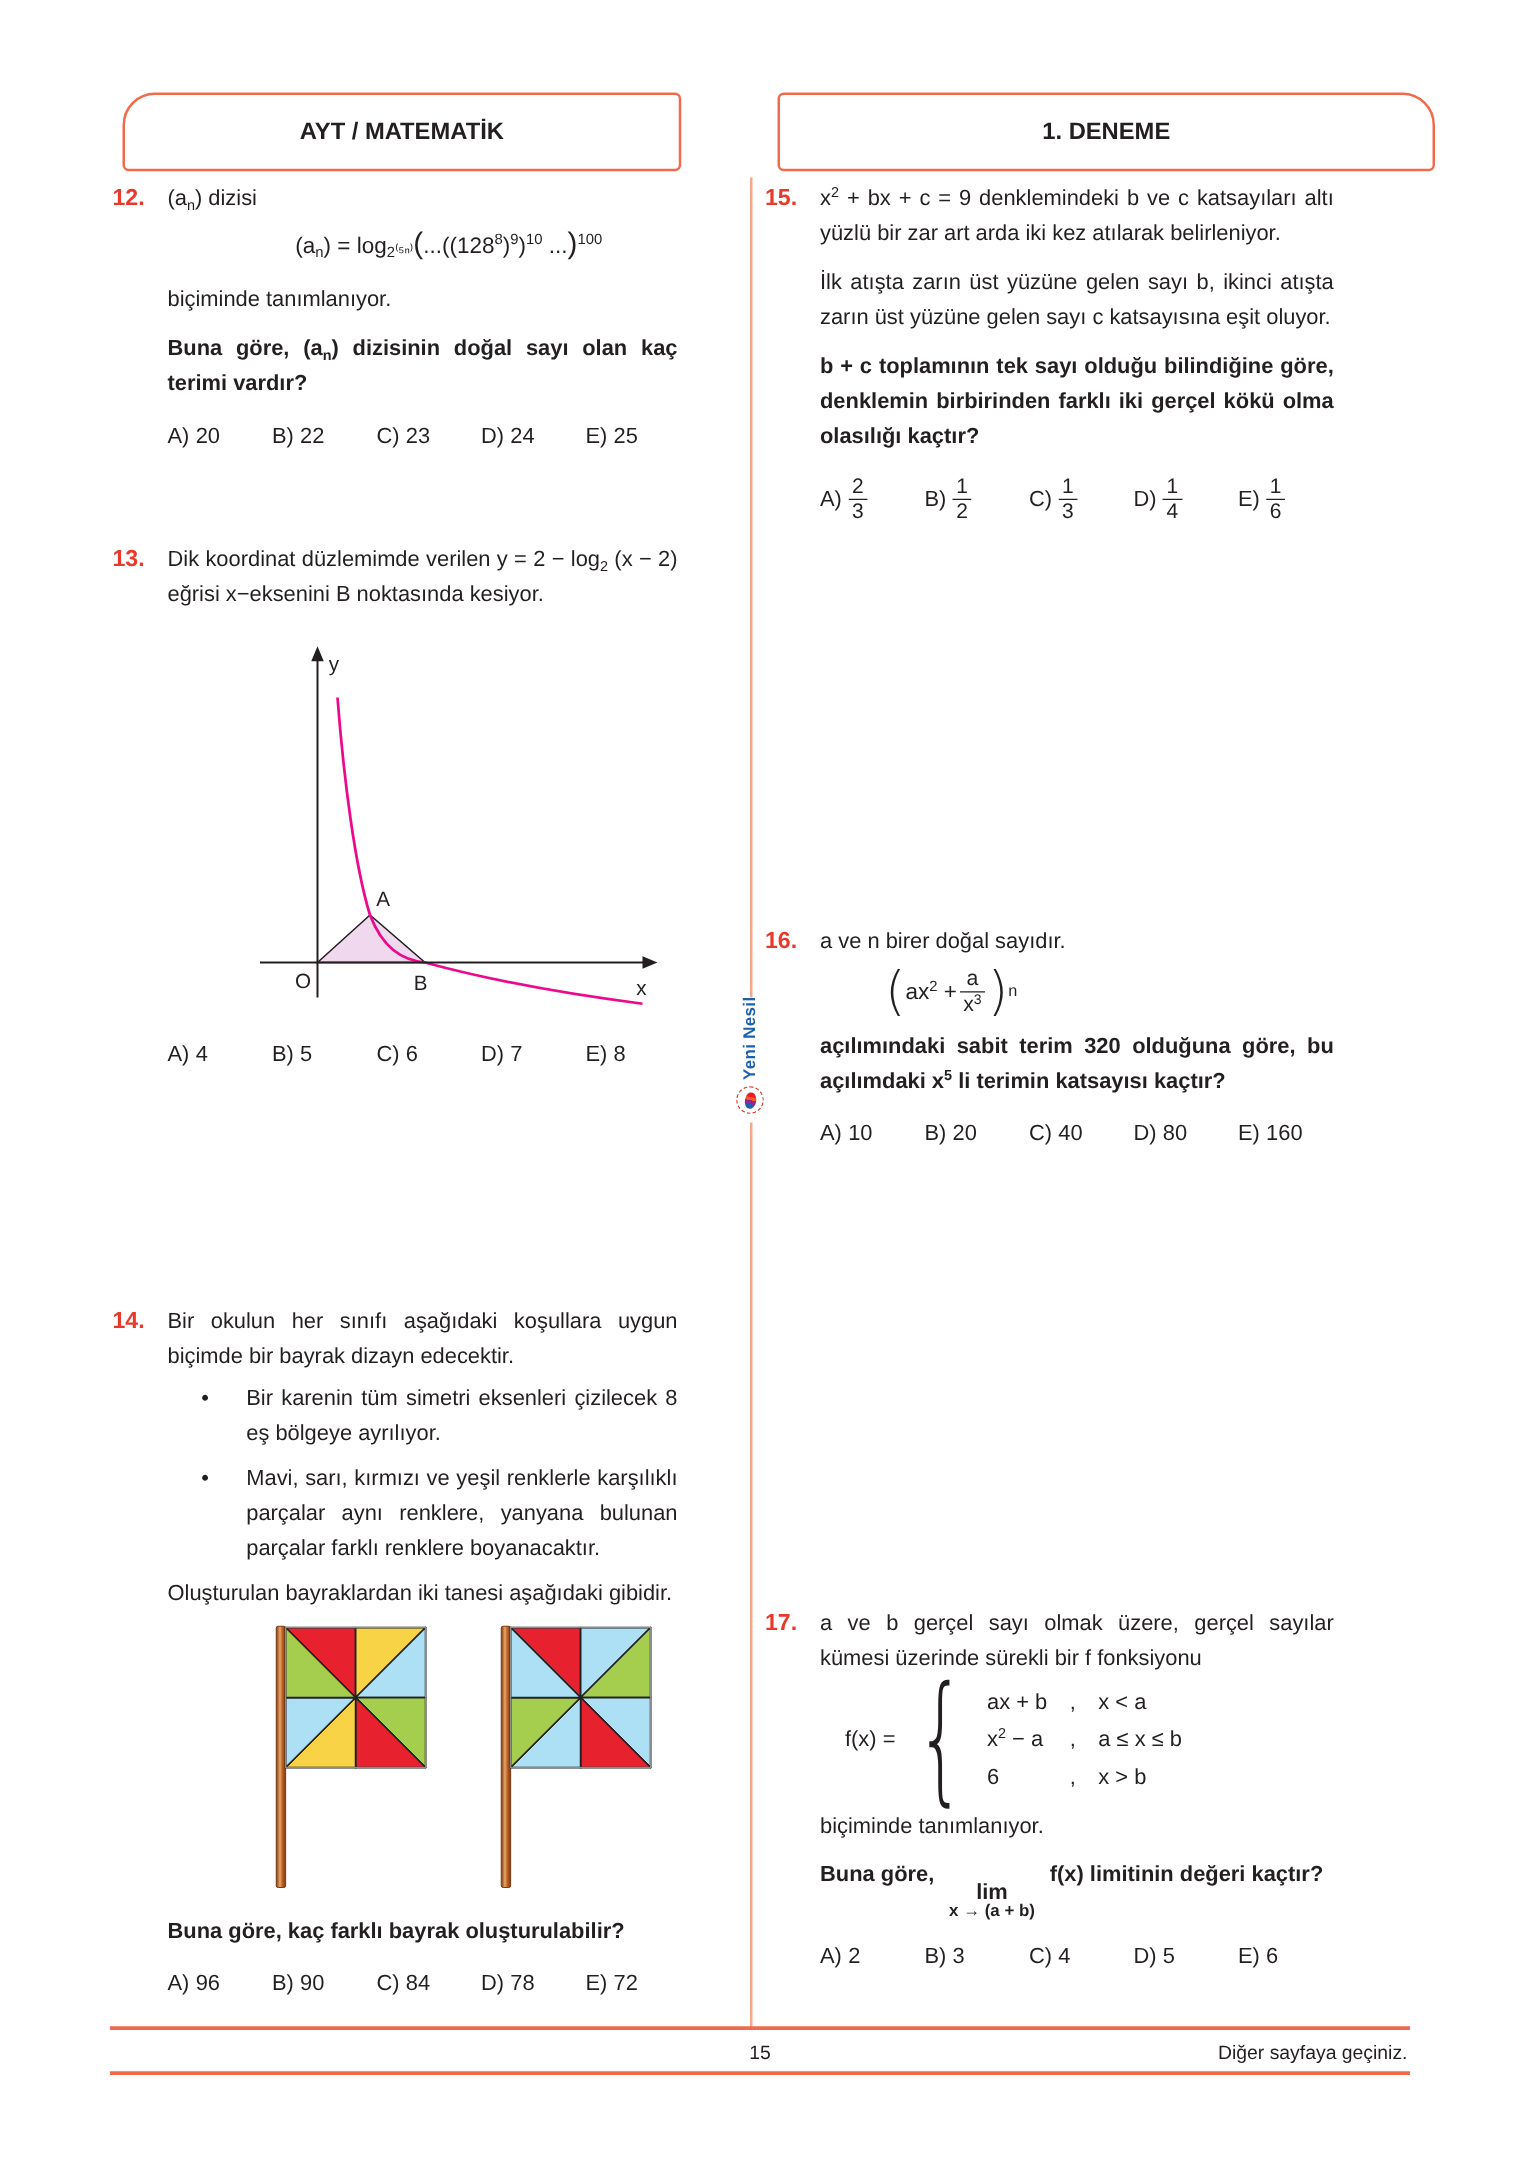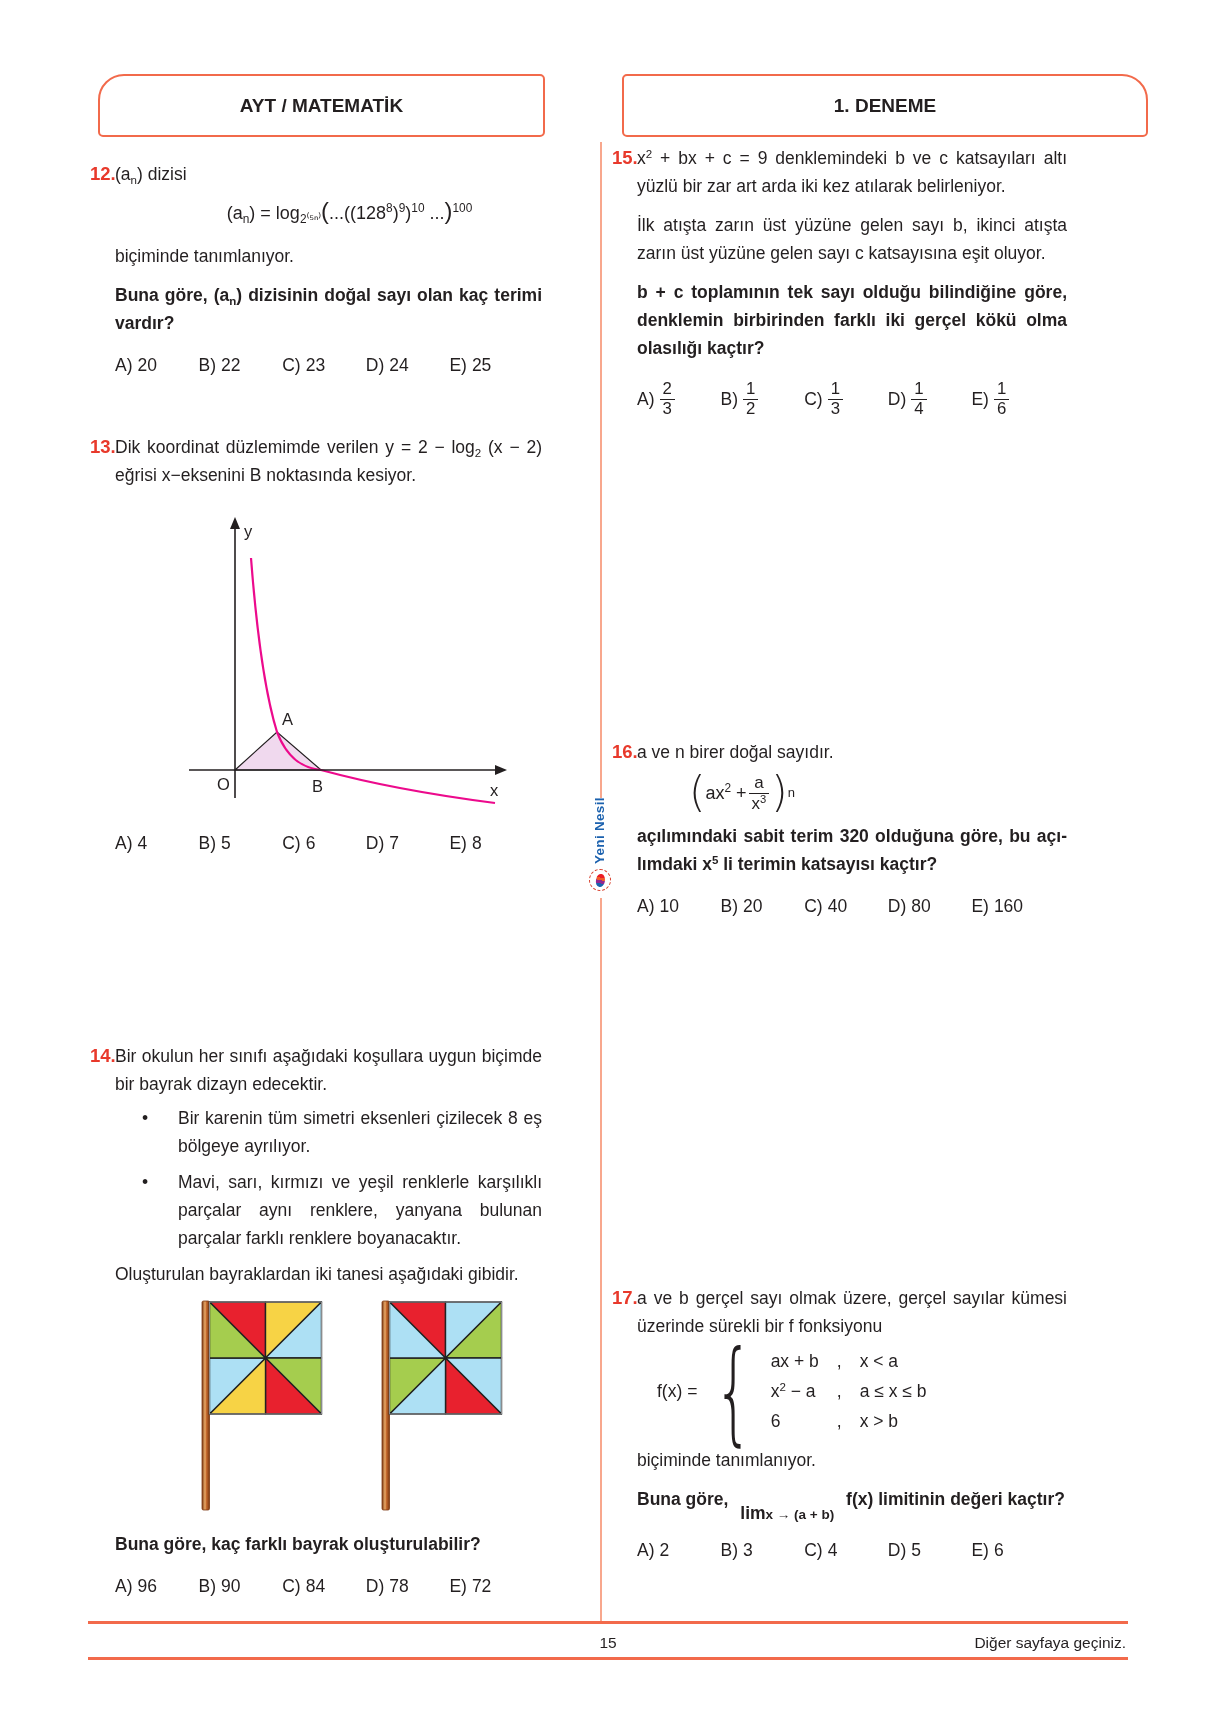--- a/index.html
+++ b/index.html
@@ -21,21 +21,21 @@
 .logo-text{writing-mode:vertical-rl;transform:rotate(180deg);font-size:13.5px;font-weight:bold;
   color:#1B61AE;letter-spacing:.3px;height:60px;margin:0 auto;white-space:nowrap}
 .logo-icon{width:22px;height:22px;border:1.6px dashed #D8422F;border-radius:50%;
   margin:5px auto 0;display:flex;align-items:center;justify-content:center;background:#fff}
 .logo-blob{width:9px;height:13px;border-radius:45% 55% 50% 50%;transform:rotate(12deg);
   background:linear-gradient(180deg,#ED1C24 0 28%,#F15A29 28% 48%,#92278F 48% 72%,#1B61AE 72% 100%)}
 
 
 .q{position:absolute}
 .qnum{position:absolute;left:0;top:0;font-weight:bold;color:#E8392B;font-size:18.5px}
-.qbody{margin-left:25px}
+.qbody{margin-left:44px}
 .qbody p{margin:0 0 11px;text-align:justify}
 .qbody p.tight{margin-bottom:6px}
 .prompt{font-weight:bold}
 sup{font-size:66%;line-height:0;vertical-align:0.55em}
 sub{font-size:66%;line-height:0;vertical-align:-0.33em}
 .big{font-size:132%}
 
 .formula{margin:4px 0 12px 42px;font-size:18px;line-height:34px;text-align:center}
 
 
@@ -67,21 +67,21 @@
 
 
 .piecewise{display:flex;align-items:center;margin:4px 0 10px 20px}
 .fx{margin-right:9px;white-space:nowrap}
 .brace{font-family:"DejaVu Sans",sans-serif;font-size:112px;line-height:90px;font-weight:200;
   transform:scaleX(.55);transform-origin:center;margin:0 -8px}
 .cases{border-collapse:collapse}
 .cases td{padding:0 9px;text-align:left;height:30px;white-space:nowrap}
 
 
-.limwrap{display:inline-flex;flex-direction:row;align-items:flex-end;margin:0 7px;vertical-align:-14px}
+.limwrap{display:inline-flex;flex-direction:column;align-items:center;margin:0 7px;vertical-align:-14px}
 .lim-top{line-height:18px;font-weight:bold}
 .lim-sub{font-size:13.5px;line-height:14px;font-weight:bold}
 
 
 .fline{position:absolute;left:88px;width:1040px;height:3px;background:#F26A4B}
 .footer-row{position:absolute;left:88px;top:1627px;width:1040px;height:28px;font-size:15.5px}
 .footer-page{position:absolute;left:0;right:0;text-align:center;top:2px}
 .footer-note{position:absolute;right:2px;top:2px}
 </style>
 </head>
@@ -99,21 +99,21 @@
   <div class="divider" style="top:142px;height:656px"></div>
   <div class="divider" style="top:898px;height:724px"></div>
 
   <div class="logo">
     <div class="logo-text">Yeni Nesil</div>
     <div class="logo-icon">
       <div class="logo-blob"></div>
     </div>
   </div>
 
-  <div class="q" style="left:90px;top:160px;width:452px">
+  <div class="q" style="left:90px;top:144px;width:452px">
     <span class="qnum">12.</span>
     <div class="qbody">
       <p class="tight"><span>(a</span><sub>n</sub><span>) dizisi</span></p>
       <div class="formula"><span>(a</span><sub>n</sub><span>) = log</span><sub>2⁽⁵ⁿ⁾</sub><span class="big">(</span><span>...((128</span><sup>8</sup><span>)</span><sup>9</sup><span>)</span><sup>10</sup><span> ...</span><span class="big">)</span><sup>100</sup></div>
       <p>biçiminde tanımlanıyor.</p>
       <p class="prompt"><span>Buna göre, (a</span><sub>n</sub><span>) dizisinin doğal sayı olan kaç terimi vardır?</span></p>
       <div class="options">
           <span class="opt">
             <span>A)</span>
             <span>20</span>

